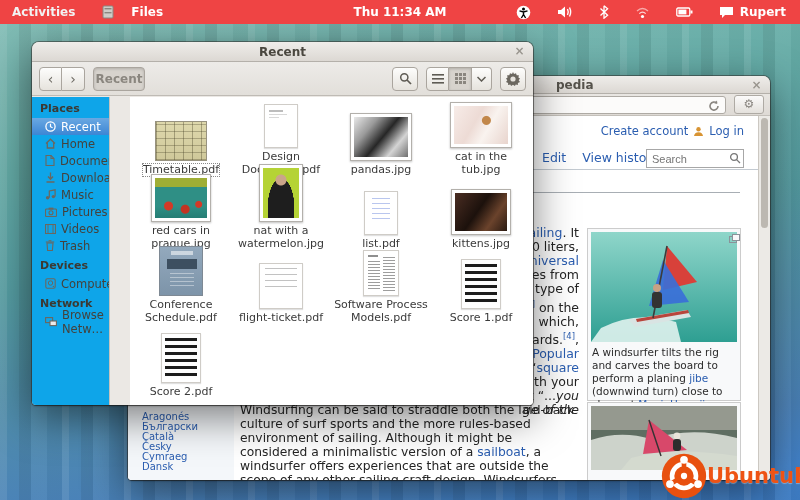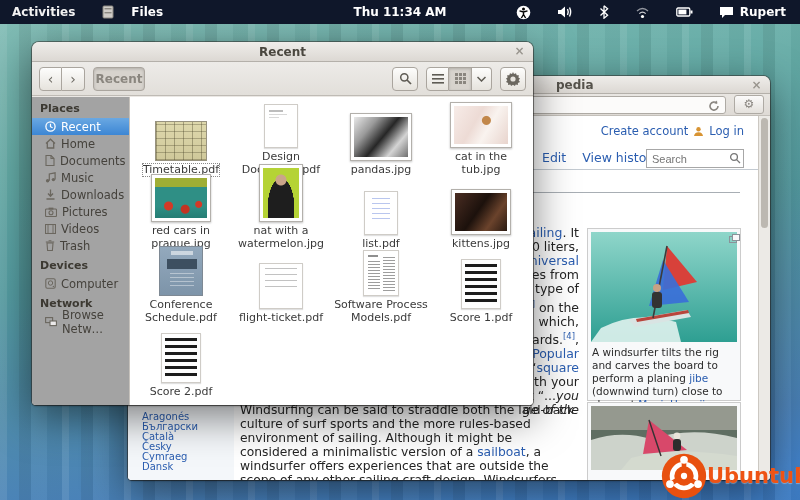--- a/index.html
+++ b/index.html
@@ -8,21 +8,21 @@
 
   
   .desktop { position:absolute; inset:0; width:800px; height:500px;
     background:
       repeating-linear-gradient(90deg, rgba(255,255,255,.09) 0 7px, rgba(255,255,255,0) 7px 19px,
         rgba(0,0,0,.07) 19px 31px, rgba(255,255,255,.04) 31px 47px, rgba(0,0,0,.03) 47px 62px),
       linear-gradient(172deg,#85bfb7 0%,#64aba6 28%,#559da2 48%,#4f8cab 68%,#4a82b9 84%,#4384cd 94%,#3f7fc8 100%);
   }
 
   
-  .topbar { position:absolute; left:0; top:0; width:800px; height:24px; background:#0f172a;
+  .topbar { position:absolute; left:0; top:0; width:800px; height:24px; background:#ef4444;
     color:#fff; display:flex; align-items:center; z-index:30; font-size:12px; }
   .tb-left { display:flex; align-items:center; gap:26px; padding-left:12px; }
   .tb-activities { font-weight:bold; color:#f2f2f2; }
   .tb-app { display:flex; align-items:center; gap:16px; font-weight:bold; }
   .tb-clock { position:absolute; left:0; right:0; text-align:center; font-weight:bold; pointer-events:none; }
   .tb-right { margin-left:auto; display:flex; align-items:center; gap:26px; padding-right:14px; z-index:1; }
   .tb-user { display:flex; align-items:center; gap:6px; font-weight:bold; }
   .tb-right svg { display:block; }
 
   
@@ -89,21 +89,21 @@
   .btngroup .btn { border-radius:0; border-left-width:0; }
   .btngroup .btn:first-child { border-radius:4px 0 0 4px; border-left-width:1px; }
   .btngroup .btn:last-child { border-radius:0 4px 4px 0; }
   .navbtn { width:23px; font-size:14px; color:#6d6a63; }
   .crumb { width:52px; font-size:12px; font-weight:bold; color:#8a867f;
     background:#d7d3cd; box-shadow:inset 0 1px 3px rgba(0,0,0,.18); }
   .fspacer { flex:1; }
   .sq { width:26px; }
   .seg-active { background:#d7d3cd; box-shadow:inset 0 1px 3px rgba(0,0,0,.18); }
   .fbody { position:absolute; left:0; top:55px; right:0; bottom:0; }
-  .fsidebar { position:absolute; left:0; top:0; bottom:0; width:98px; background:#a3a3a3;
+  .fsidebar { position:absolute; left:0; top:0; bottom:0; width:78px; background:#0ea5e9;
     border-right:1px solid #c6c2bc; border-radius:0 0 0 4px; overflow:hidden; font-size:11.5px; color:#45423c; }
   .side-h { font-weight:bold; font-size:11px; color:#3c3932; padding:5px 0 3px 8px; }
   .side-item { display:flex; align-items:center; gap:5px; height:17px; padding-left:13px; }
   .side-item svg { flex:none; }
   .side-item.selected { background:linear-gradient(#6aa8e2,#3c86d4); color:#fff; }
   .filegrid { position:absolute; left:98px; top:0; right:0; bottom:0; background:#fff;
     border-radius:0 0 4px 0; display:grid; grid-template-columns:repeat(4,100px); grid-auto-rows:74px;
     padding:5px 0 0 1px; }
   .fitem { display:flex; flex-direction:column; align-items:center; justify-content:flex-end; }
   .thw { height:53px; display:flex; align-items:flex-end; justify-content:center; }
@@ -359,32 +359,32 @@
       </div>
       <div class="side-item">
         <svg width="10" height="11" viewBox="0 0 10 11">
             <path d="M1 0.5 H6 L9 3.5 V10.5 H1 Z" fill="none" stroke="#6b675f" stroke-width="1.1"></path>
             <path d="M6 0.5 V3.5 H9" fill="none" stroke="#6b675f" stroke-width="1.1"></path>
           </svg>
         <span>Documents</span>
       </div>
       <div class="side-item">
         <svg width="11" height="11" viewBox="0 0 11 11">
+            <path d="M5.5 0.5 V6.5 M3 4.5 L5.5 7.2 L8 4.5" fill="none" stroke="#6b675f" stroke-width="1.3"></path>
+            <line x1="1.5" y1="10" x2="9.5" y2="10" stroke="#6b675f" stroke-width="1.3"></line>
+          </svg>
+        <span>Downloads</span>
+      </div>
+      <div class="side-item">
+        <svg width="11" height="11" viewBox="0 0 11 11">
             <circle cx="2.6" cy="8.8" r="1.7" fill="#6b675f"></circle>
             <circle cx="8.4" cy="7.6" r="1.7" fill="#6b675f"></circle>
             <path d="M4.3 8.8 V2 L10.1 0.8 V7.6" fill="none" stroke="#6b675f" stroke-width="1.2"></path>
           </svg>
         <span>Music</span>
-      </div>
-      <div class="side-item">
-        <svg width="11" height="11" viewBox="0 0 11 11">
-            <path d="M5.5 0.5 V6.5 M3 4.5 L5.5 7.2 L8 4.5" fill="none" stroke="#6b675f" stroke-width="1.3"></path>
-            <line x1="1.5" y1="10" x2="9.5" y2="10" stroke="#6b675f" stroke-width="1.3"></line>
-          </svg>
-        <span>Downloads</span>
       </div>
       <div class="side-item">
         <svg width="12" height="10" viewBox="0 0 12 10">
             <rect x="0.5" y="2" width="11" height="7.5" rx="1" fill="none" stroke="#6b675f" stroke-width="1.1"></rect>
             <rect x="3.6" y="0.6" width="4.8" height="2" fill="#6b675f"></rect>
             <circle cx="6" cy="5.8" r="2" fill="none" stroke="#6b675f" stroke-width="1.1"></circle>
           </svg>
         <span>Pictures</span>
       </div>
       <div class="side-item">

